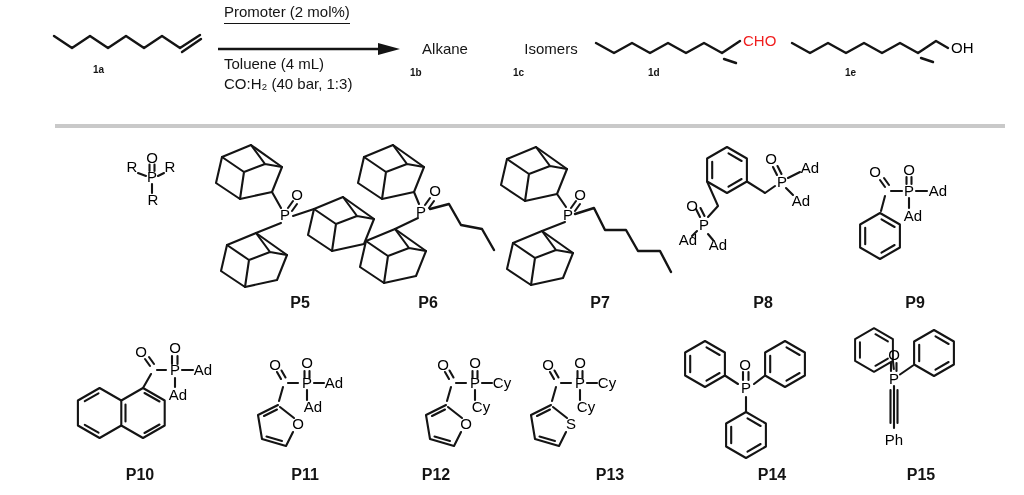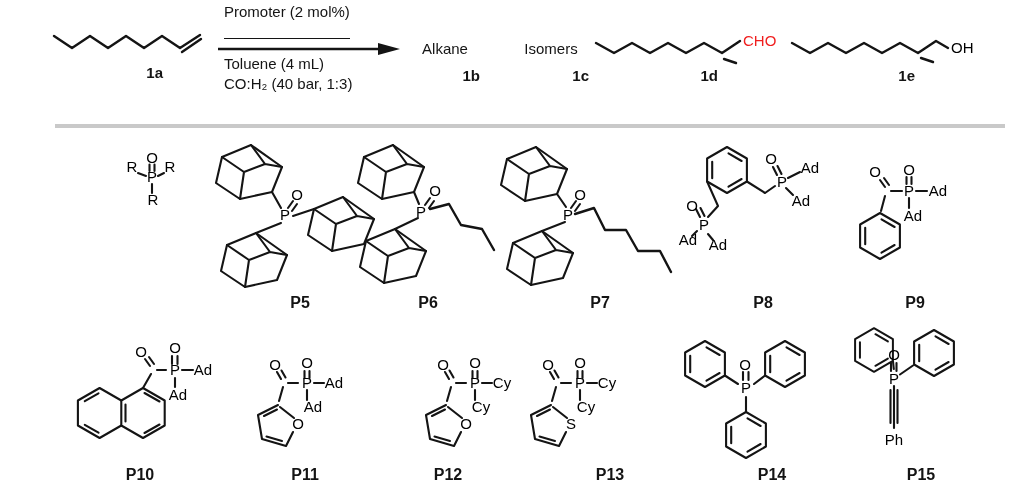--- a/index.html
+++ b/index.html
@@ -1,23 +1,23 @@
 <!DOCTYPE html>
 <html><head>
 <meta charset="utf-8">
 <style>
   html,body{margin:0;padding:0;background:#ffffff;}
   .canvas{position:relative;width:1024px;height:495px;background:#ffffff;overflow:hidden;
           font-family:"Liberation Sans","DejaVu Sans",sans-serif;color:#141414;}
   .abs{position:absolute;}
-  .lbl{font-weight:700;font-size:15px;text-align:right;}
+  .lbl{font-weight:700;font-size:10px;text-align:left;}
   .plbl{font-weight:700;font-size:16px;text-align:center;}
   .pname{font-size:15px;text-align:center;}
   .cond{font-size:15px;line-height:20px;white-space:nowrap;}
-  .cond .u{display:inline-block;border-bottom:1.6px solid #141414;padding-bottom:16px;}
+  .cond .u{display:inline-block;border-bottom:1.6px solid #141414;padding-bottom:1px;}
   .divider{background:#c9c9c9;}
   svg{overflow:visible;}
   .bond{stroke:#141414;stroke-width:2.1;fill:none;stroke-linejoin:round;stroke-linecap:round;}
   .chain{stroke-width:2.4;}
   svg text{font-family:"Liberation Sans","DejaVu Sans",sans-serif;font-size:15px;}
 </style>
 </head>
 <body>
 
 <div class="canvas">
@@ -195,21 +195,21 @@
     <path class="bond" d="M48,58 L58,58"></path>
     <path class="bond" d="M64.5,46 L64.5,53 M69.5,46 L69.5,53"></path>
     <path class="bond" d="M74,58 L84,58 M67,65 L67,75"></path>
     <text x="35" y="45" text-anchor="middle">O</text>
     <text x="67" y="63" text-anchor="middle">P</text>
     <text x="67" y="43" text-anchor="middle">O</text>
     <text x="94" y="63" text-anchor="middle">Cy</text>
     <text x="73" y="87" text-anchor="middle">Cy</text>
     <text x="58" y="104" text-anchor="middle">O</text>
   </svg>
-  <div class="abs plbl" style="left:418px;top:466px;width:60px">P12</div>
+  <div class="abs plbl" style="left:406px;top:466px;width:60px">P12</div>
 
   <svg class="abs" style="left:515px;top:325px" width="165" height="150">
     <path class="bond" d="M36,80 L16,90 L20,114 L44,121 M44,121 L51,107 M52,93 L38,82"></path>
     <path class="bond" d="M35,84.5 L22,91 M24.5,111.5 L40,116"></path>
     <path class="bond" d="M37,76 L41,62"></path>
     <path class="bond" d="M39,54 L35,47 M43.5,52.5 L39.5,45.5"></path>
     <path class="bond" d="M46,58 L56,58"></path>
     <path class="bond" d="M62.5,46 L62.5,53 M67.5,46 L67.5,53"></path>
     <path class="bond" d="M72,58 L82,58 M65,65 L65,75"></path>
     <text x="33" y="45" text-anchor="middle">O</text>

